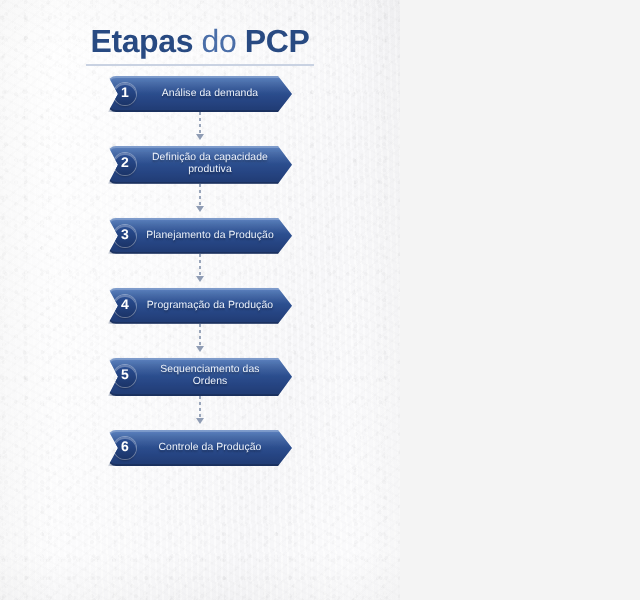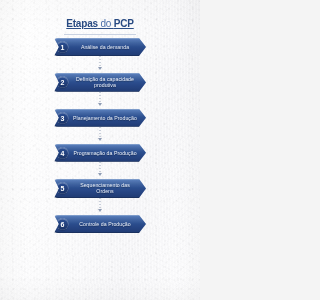--- a/index.html
+++ b/index.html
@@ -50,28 +50,27 @@
   }
 
   
   #title-block {
     position:absolute; top:13px; left:0; right:0;
     text-align:center;
     z-index:3;
   }
   #title {
     display:inline-block;
-    font-size:10px;
+    font-size:16px;
     line-height:17px;
     letter-spacing:-0.2px;
     color:#2c4e86;
     white-space:nowrap;
     padding:0 2px 2px 2px;
     border-bottom:1px solid #c9d2e2;
-    text-decoration:underline;
   }
   #title .b { font-weight:bold; color:#284a82; }
   #title .l { font-weight:normal; color:#4a6ea8; }
 
   
   #flow {
     position:absolute;
     top:38px; left:0; right:0;
     z-index:2;
   }

